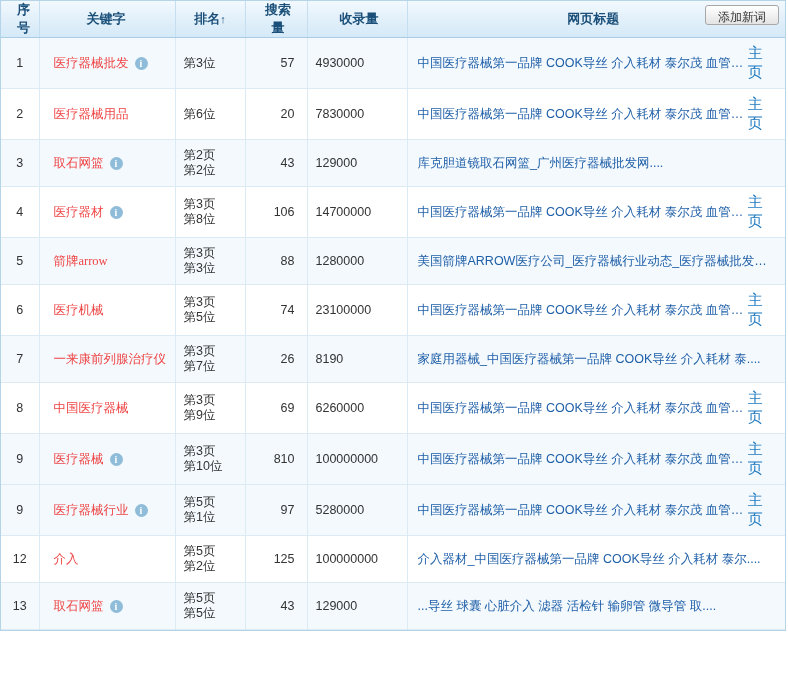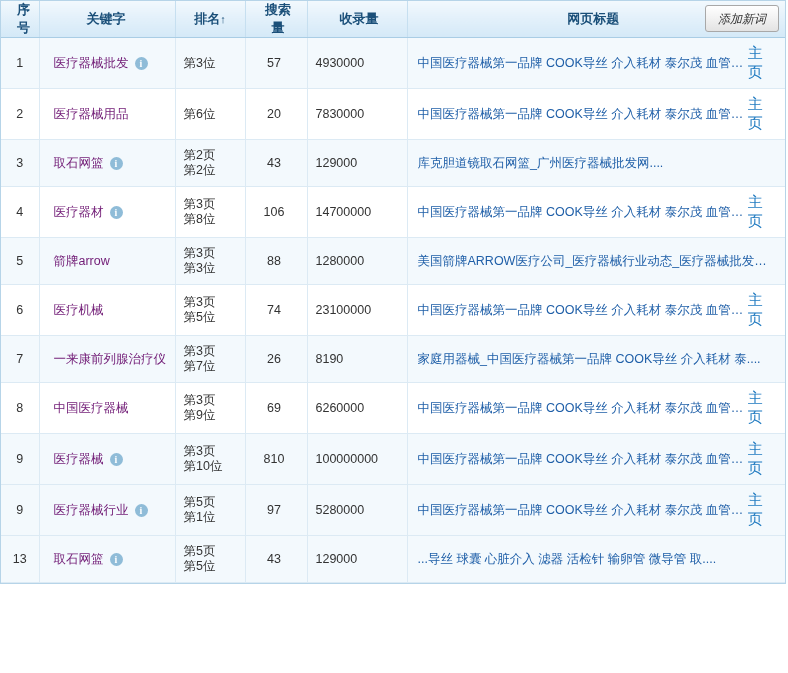--- a/index.html
+++ b/index.html
@@ -49,25 +49,25 @@
     color: #333;
     font-size: 12.5px;
   }
   table.kw tbody td:last-child { border-right: none; }
   tr.alt td { background: #f3f9fd; }
   tr.white td { background: #ffffff; }
 
   .c-idx { width: 38px; text-align: center; color: #444; }
   .c-kw  { width: 128px; text-align: left; padding-left: 14px !important; }
   .c-rank{ width: 70px; text-align: left; color: #1a66a8; line-height: 15px; }
-  .c-sv  { width: 62px; text-align: center; padding-right: 12px !important; }
+  .c-sv  { width: 62px; text-align: right; padding-right: 12px !important; }
   .c-inc { width: 96px; text-align: left; padding-right: 12px !important; }
   .c-title { text-align: left; padding-left: 10px !important; }
 
-  .kw-text { color: #701a75; }
+  .kw-text { color: #ef4444; font-family: Liberation Serif, serif; }
   .info-icon {
     display: inline-block;
     width: 13px; height: 13px;
     border-radius: 50%;
     background: #8fbcd8;
     color: #ffffff;
     font-size: 10px;
     line-height: 13px;
     text-align: center;
     margin-left: 6px;
@@ -93,31 +93,30 @@
     text-decoration: none;
     float: right;
     cursor: pointer;
     font-size: 15px;
   }
   .sort-arrow { font-size: 11px; }
   .add-btn {
     position: absolute;
     right: 6px;
     top: 4px;
-    height: 27px;
+    height: 20px;
     padding: 0 12px;
     font-size: 12px;
     font-family: "Liberation Sans", sans-serif;
     color: #333;
     background: linear-gradient(to bottom, #ffffff 0%, #f3f3f3 45%, #e3e3e3 100%);
     border: 1px solid #a8a8a8;
     border-radius: 3px;
     cursor: pointer;
     line-height: 22px;
-    font-style: italic;
   }
   .title-cellinner { display: flex; align-items: center; justify-content: space-between; }
   .title-text {
     white-space: nowrap;
     overflow: hidden;
     text-overflow: ellipsis;
   }
 </style>
 </head>
 <body>
@@ -294,20 +293,35 @@
           </td>
           <td class="c-sv">97</td>
           <td class="c-inc">5280000</td>
           <td class="c-title">
             <div class="title-cellinner">
               <a class="title-link title-text">中国医疗器械第一品牌  COOK导丝  介入耗材  泰尔茂  血管鞘....</a>
               <a class="home-link">主页</a>
             </div>
           </td>
         </tr>
+        <tr class="white">
+          <td class="c-idx">12</td>
+          <td class="c-kw"><span class="kw-text">介入</span></td>
+          <td class="c-rank">
+            <span class="rank-line">第5页</span>
+            <span class="rank-line">第2位</span>
+          </td>
+          <td class="c-sv">125</td>
+          <td class="c-inc">100000000</td>
+          <td class="c-title">
+            <div class="title-cellinner">
+              <a class="title-link title-text">介入器材_中国医疗器械第一品牌  COOK导丝  介入耗材  泰尔....</a>
+            </div>
+          </td>
+        </tr>
         <tr class="alt">
           <td class="c-idx">13</td>
           <td class="c-kw"><span class="kw-text">取石网篮</span><span class="info-icon">i</span></td>
           <td class="c-rank">
             <span class="rank-line">第5页</span>
             <span class="rank-line">第5位</span>
           </td>
           <td class="c-sv">43</td>
           <td class="c-inc">129000</td>
           <td class="c-title">

